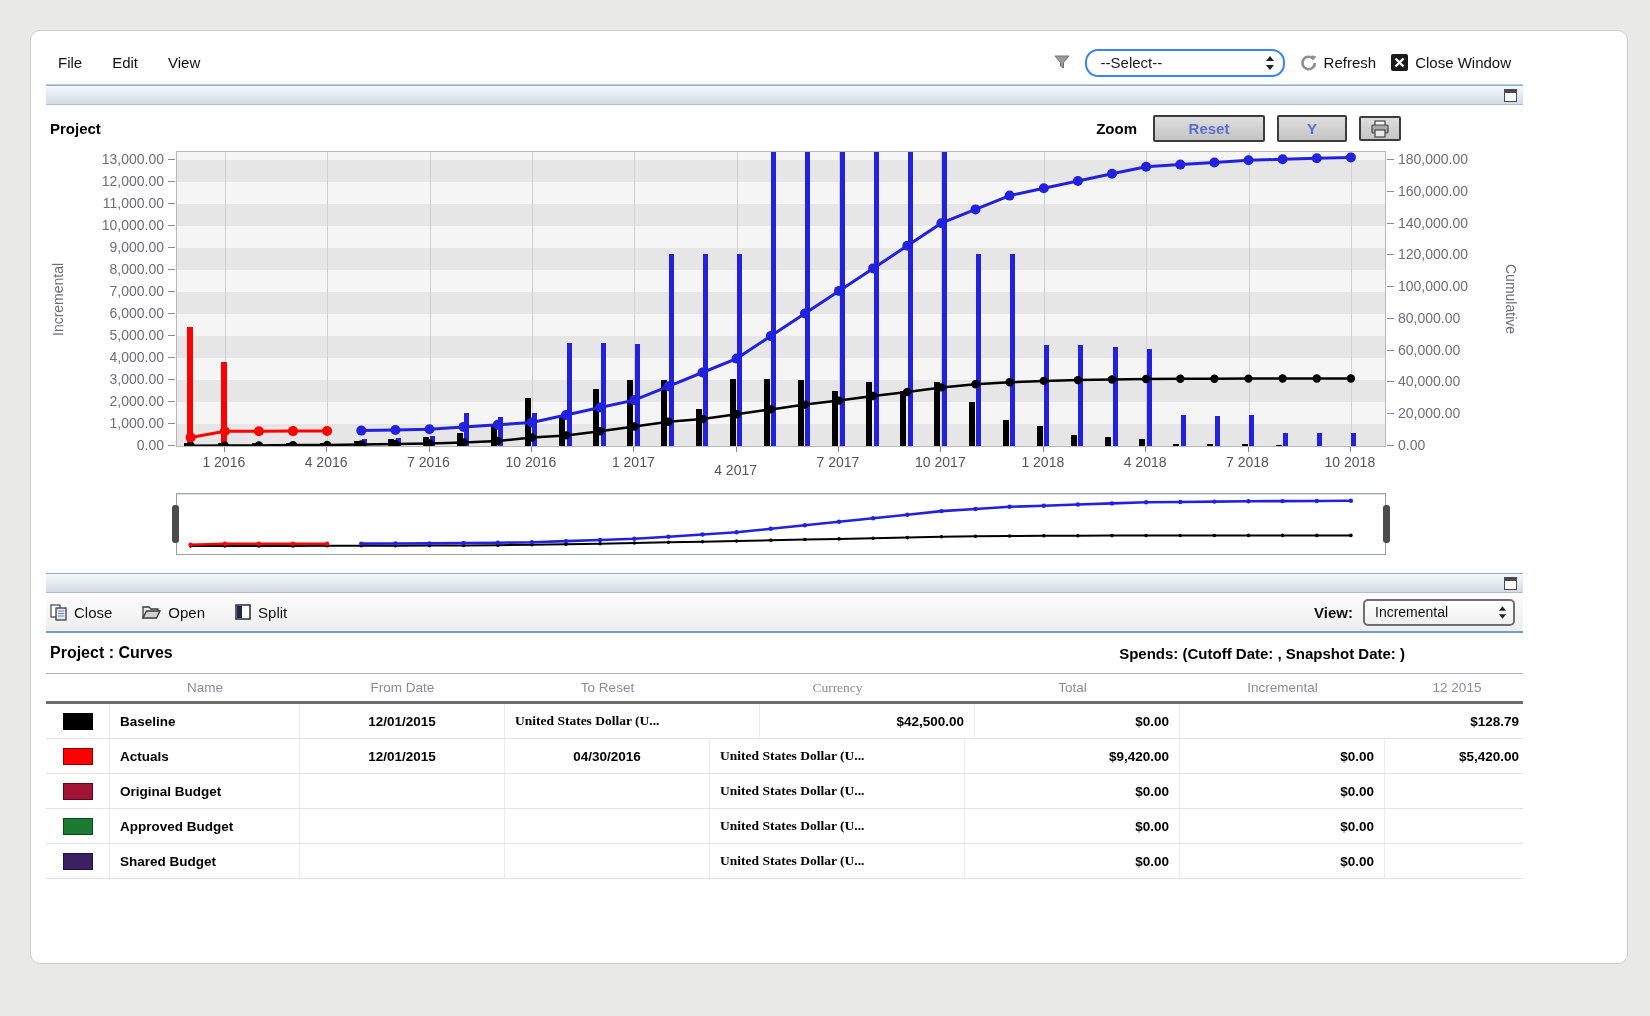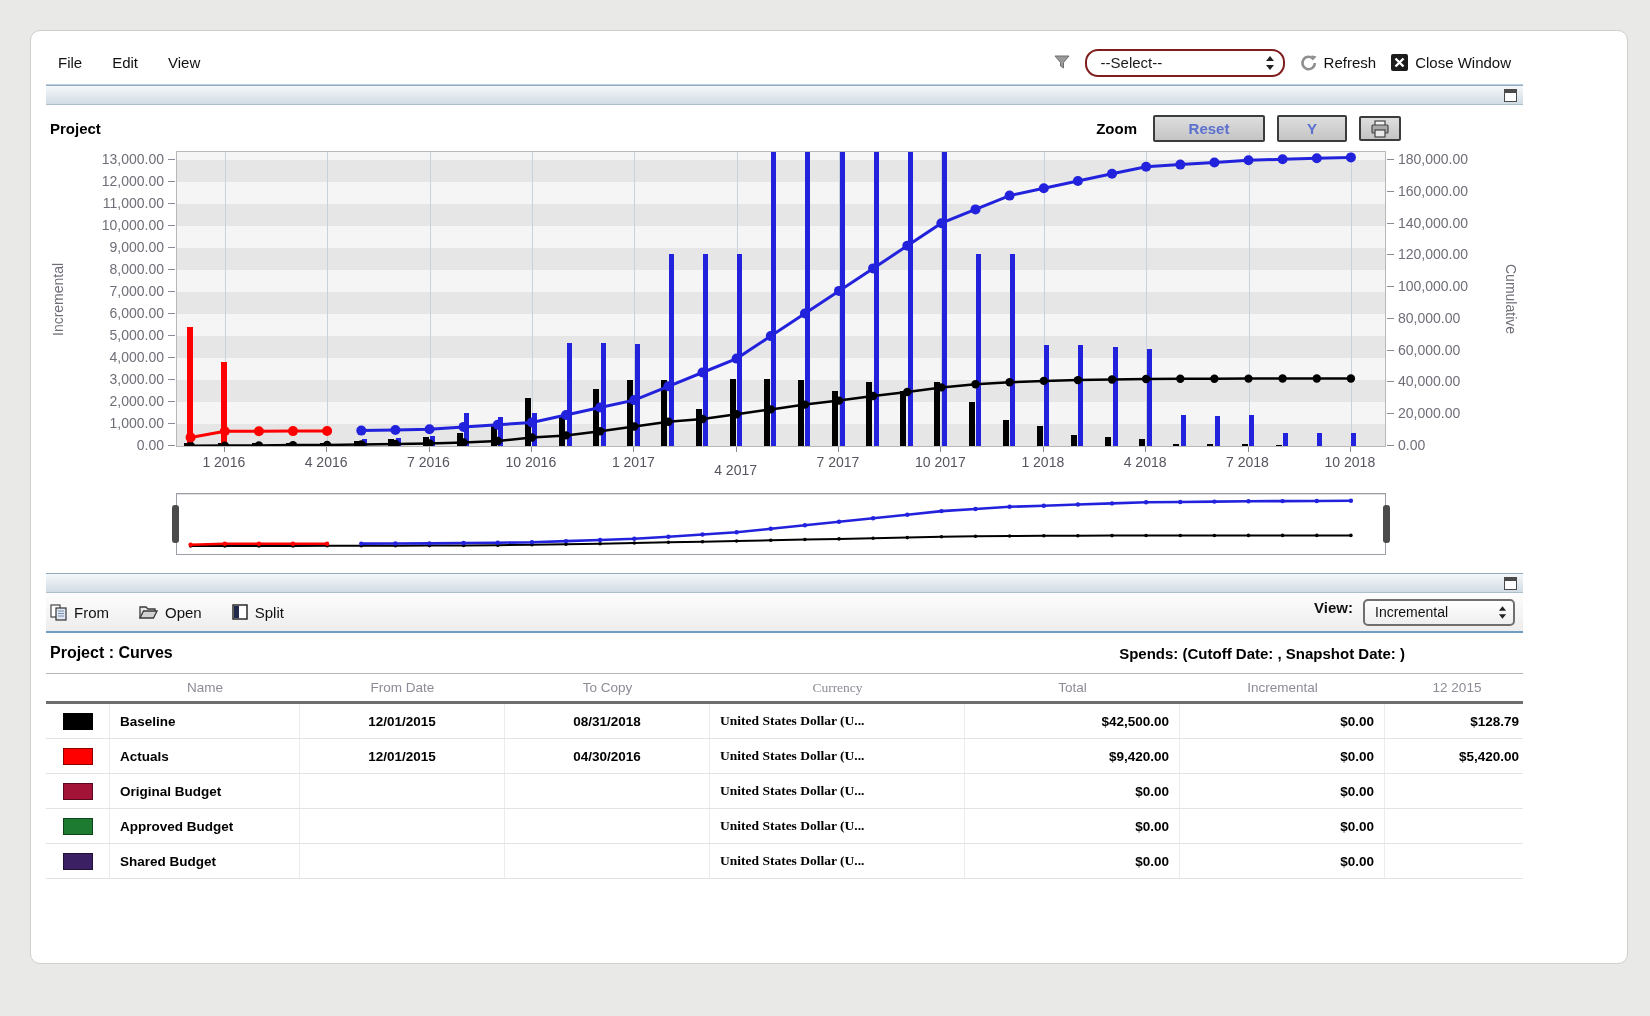--- a/index.html
+++ b/index.html
@@ -4,21 +4,21 @@
 <style>
   * { box-sizing: border-box; margin: 0; padding: 0; }
   html,body { width:1650px; height:1016px; background:#e9e9e7; font-family:"Liberation Sans","DejaVu Sans",sans-serif; position:relative; overflow:hidden; }
   .window { position:absolute; left:30px; top:30px; right:22px; bottom:52px; background:#fff; border:1px solid #cfcfcf; border-radius:10px; overflow:hidden; }
   .app { position:absolute; left:15px; top:10px; right:104px; bottom:10px; }
 
   
   .menubar { height:44px; display:flex; align-items:center; padding:0 12px; border-bottom:1px solid #bccfde; }
   .menu-item { font-size:15px; color:#111; margin-right:30px; cursor:default; }
   .menubar-right { margin-left:auto; display:flex; align-items:center; gap:14px; }
-  .select-box { display:flex; align-items:center; width:200px; height:28px; border:2px solid #7f1d1d; border-radius:13px; background:#fff; padding:0 8px 0 14px; }
+  .select-box { display:flex; align-items:center; width:200px; height:28px; border:2px solid #3b82f6; border-radius:13px; background:#fff; padding:0 8px 0 14px; }
   .select-box .sel-text { flex:1; font-size:15px; color:#1a1a1a; }
   .tool-label { font-size:15px; color:#111; }
   .iconbtn { display:flex; align-items:center; gap:6px; }
 
   
   .strip { height:20px; background:linear-gradient(180deg,#f5f8fa 0%,#e3eaf0 50%,#d2dce5 100%); border-top:1px solid #93acc1; border-bottom:1px solid #aebfcc; display:flex; align-items:center; justify-content:flex-end; padding-right:6px; }
   .maxico { width:13px; height:13px; background:#fff; border:1px solid #4a4a4a; border-top:4px solid #4a4a4a; }
 
   
   .chart-header { height:46px; display:flex; align-items:center; padding:3px 4px; }
@@ -58,21 +58,21 @@
   .overview-row { display:flex; margin-top:12px; height:84px; }
   .ov-spacer-l { width:130px; } .ov-spacer-r { width:137px; }
   .ov-wrap { flex:1; position:relative; }
   .ov-box { position:absolute; left:0; right:0; top:4px; height:62px; background:#fff; border:1px solid #9aa0a6; box-shadow:0 1px 0 #e0e0e0 inset; }
   .ov-handle { position:absolute; width:7px; height:38px; background:#4b4b4b; border-radius:3px; top:16px; }
   .ov-handle.left { left:-4px; } .ov-handle.right { right:-4px; }
 
   
   .toolbar { height:40px; display:flex; align-items:center; padding:0 4px; background:linear-gradient(#fdfdfd,#ededed); border-bottom:2px solid #6f9ec4; }
   .tb-btn { display:flex; align-items:center; gap:7px; margin-right:30px; font-size:15px; color:#111; cursor:pointer; }
-  .toolbar .right { margin-left:auto; display:flex; align-items:flex-start; gap:10px; margin-right:4px; }
+  .toolbar .right { margin-left:auto; display:flex; align-items:center; gap:10px; margin-right:4px; }
   .view-label { font-size:15px; font-weight:bold; color:#111; }
   .view-select { display:flex; align-items:center; width:152px; height:27px; border:2px solid #6f6f6f; border-radius:5px; background:linear-gradient(#fff,#efefef); padding:0 6px 0 10px; }
   .view-select .sel-text { flex:1; font-size:14px; color:#111; }
 
   
   .section-row { height:40px; display:flex; align-items:center; padding:0 4px; }
   .section-left { font-size:16px; font-weight:bold; color:#000; }
   .section-right { margin-left:auto; margin-right:114px; font-size:15px; font-weight:bold; color:#000; }
 
   
@@ -485,21 +485,21 @@
 
     <div class="toolbar">
       <div class="tb-btn">
         <span>
           <svg class="ico" width="17" height="17" viewBox="0 0 17 17">
               <rect x="1" y="1" width="9" height="12" fill="#fff" stroke="#444" stroke-width="1.2"></rect>
               <rect x="6" y="4" width="10" height="12" fill="#dfe7f3" stroke="#333" stroke-width="1.2"></rect>
               <path d="M8 7 h6 M8 9.5 h6 M8 12 h6" stroke="#7a8aa8" stroke-width="1"></path>
             </svg>
         </span>
-        <span>From</span>
+        <span>Close</span>
       </div>
       <div class="tb-btn">
         <span>
           <svg class="ico" width="19" height="16" viewBox="0 0 19 16">
               <path d="M1 14 V3 h6 l2 2 h7 v2" fill="#e9e9e9" stroke="#3a3a3a" stroke-width="1.3"></path>
               <path d="M1 14 L4.5 7 H18 L14.5 14 Z" fill="#d2d2d2" stroke="#3a3a3a" stroke-width="1.3"></path>
             </svg>
         </span>
         <span>Open</span>
       </div>
@@ -529,33 +529,32 @@
     <div class="section-row">
       <span class="section-left">Project : Curves</span>
       <span class="section-right">Spends: (Cutoff Date: , Snapshot Date: )</span>
     </div>
 
     <div class="tbl">
         <div class="trow head">
           <div class="cell col0 c-center"></div>
           <div class="cell col1 c-center">Name</div>
           <div class="cell col2 c-center">From Date</div>
-          <div class="cell col3 c-center">To Copy</div>
+          <div class="cell col3 c-center">To Reset</div>
           <div class="cell col4 c-center">Currency</div>
           <div class="cell col5 c-center">Total</div>
           <div class="cell col6 c-center">Incremental</div>
           <div class="cell col7 c-center">12 2015</div>
         </div>
         <div class="trow">
           <div class="cell col0 c-center">
             <div class="swatch" style="background: rgb(0, 0, 0);"></div>
           </div>
           <div class="cell col1 c-left">Baseline</div>
           <div class="cell col2 c-center">12/01/2015</div>
-          <div class="cell col3 c-center">08/31/2018</div>
           <div class="cell col4 c-left">United States Dollar (U...</div>
           <div class="cell col5 c-right">$42,500.00</div>
           <div class="cell col6 c-right">$0.00</div>
           <div class="cell col7 c-right">$128.79</div>
         </div>
         <div class="trow">
           <div class="cell col0 c-center">
             <div class="swatch" style="background: rgb(255, 0, 0);"></div>
           </div>
           <div class="cell col1 c-left">Actuals</div>

